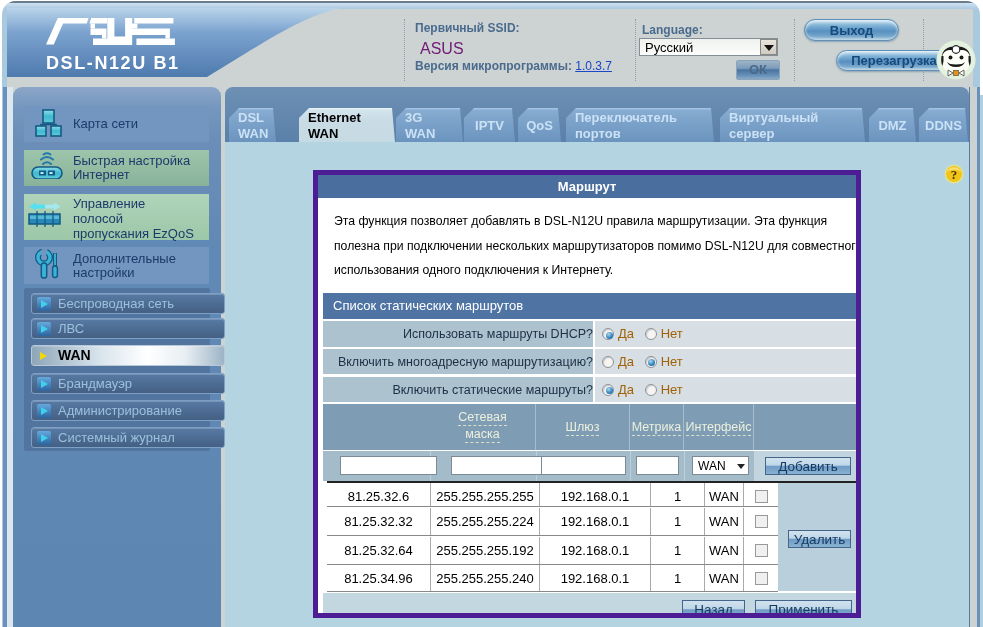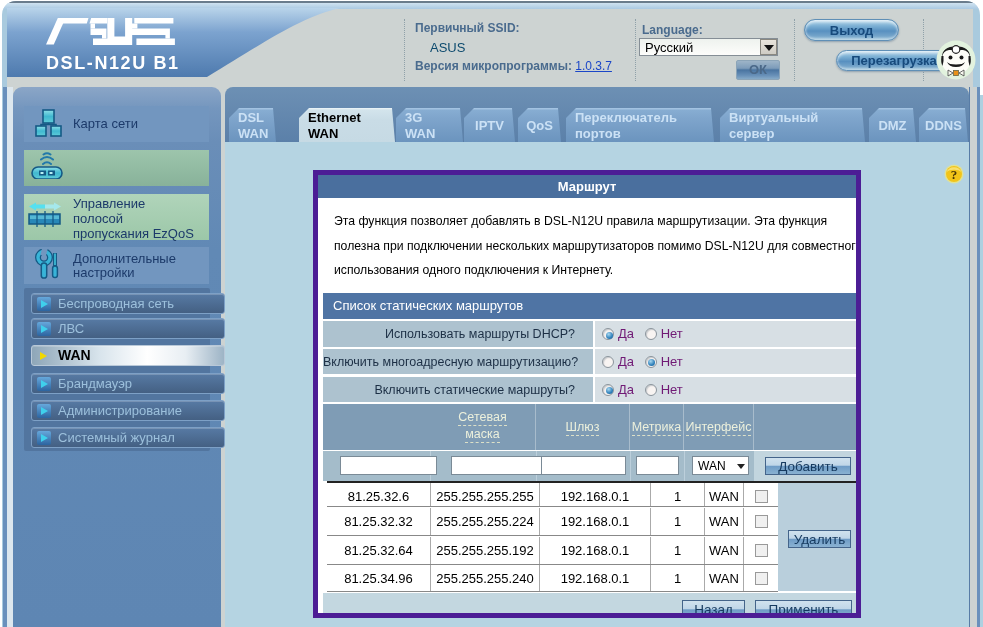--- a/index.html
+++ b/index.html
@@ -7,21 +7,21 @@
 #page{position:relative;width:983px;height:627px;overflow:hidden;background:#fff;}
 #frame{position:absolute;left:2px;top:1px;width:978px;height:626px;border-radius:14px 14px 0 0;overflow:hidden;background:#a9cade;}
 #topline{position:absolute;left:0;top:0;width:100%;height:2px;background:#6a7c8c;}
 #topband{position:absolute;left:1px;top:2px;width:976px;height:6px;background:linear-gradient(#cfe2f0,#aac9e2);}
 #inner{position:absolute;left:5px;top:7px;width:966px;height:619px;background:#cdd3d2;}
 
 #hdrblue{position:absolute;left:5px;top:7px;}
 
 .hsep{position:absolute;top:18px;height:62px;width:0;border-left:1px dotted #8fa0a8;}
 #ssidlbl{position:absolute;left:413px;top:20px;font-size:12px;font-weight:bold;color:#4a6b8e;}
-#ssidval{position:absolute;left:428px;top:39px;font-size:13px;color:#0c4a6e;}
+#ssidval{position:absolute;left:418px;top:39px;font-size:16px;color:#701a75;}
 #verlbl{position:absolute;left:413px;top:58px;font-size:12px;font-weight:bold;color:#4a6b8e;}
 #verlbl span{color:#1a46c8;font-weight:normal;text-decoration:underline;}
 #langlbl{position:absolute;left:640px;top:22px;font-size:12px;font-weight:bold;color:#4a6b8e;}
 #langsel{position:absolute;left:637px;top:37px;width:139px;height:18px;background:linear-gradient(#eef2ee,#fdfdfb);border:1px solid #858e96;}
 #langsel .txt{position:absolute;left:5px;top:1px;font-size:13px;color:#000;}
 #langsel .btn{position:absolute;right:0px;top:0px;width:17px;height:16px;background:linear-gradient(#e8e4dc,#cfccc4);border:1px solid #8a8880;}
 #langsel .btn:after{content:"";position:absolute;left:3px;top:5px;border:5px solid transparent;border-top:6px solid #111;}
 #okbtn{position:absolute;left:734px;top:59px;width:44px;height:20px;background:linear-gradient(#9db4c8 0%,#7d9cba 40%,#4a74a0 50%,#6890b8 80%,#86aac8 100%);border:1px solid #8ba4b8;border-radius:2px;color:#4a6888;font-size:13px;font-weight:bold;text-align:center;line-height:18px;}
 .pill{position:absolute;border-radius:11px;background:linear-gradient(#b6d6ea 0%,#7cb0d4 30%,#5890c0 55%,#74a4ca 80%,#a0c6dc 100%);border:1px solid #5f8fb6;box-shadow:inset 0 2px 3px rgba(255,255,255,.65), inset 0 -2px 2px rgba(255,255,255,.3), 0 1px 2px rgba(70,100,130,.45);color:#174a7c;font-size:13px;font-weight:bold;text-align:center;}
 #btnexit{left:802px;top:18px;width:95px;height:22px;line-height:21px;}
@@ -51,22 +51,22 @@
 .tabact{background:linear-gradient(#eef6f8 0,#d3e4ec 2px,#c9dce6 12px,#c6dae4 100%);}
 
 #content{position:absolute;left:223px;top:141px;width:744px;height:487px;background:#b5d4e2;}
 #panel{position:absolute;left:88px;top:28px;width:548px;height:448px;background:#fff;border:5px solid #4c1d95;overflow:hidden;}
 #ptitle{position:absolute;left:0;top:0;width:100%;height:23px;background:#4a6f9e;color:#fff;font-weight:bold;font-size:13px;text-align:center;line-height:23px;}
 #pdesc{position:absolute;left:16px;top:34px;width:560px;font-size:13px;color:#000;line-height:24.5px;white-space:nowrap;transform:scaleX(.94);transform-origin:0 0;}
 #stable{position:absolute;left:5px;top:115px;width:542px;height:333px;background:#fff;}
 #sbar{position:absolute;left:0;top:3px;width:100%;height:26px;background:#4f74a4;color:#fff;font-size:13px;line-height:26px;}
 #sbar span{margin-left:10px;}
 .rrow{position:absolute;left:0;width:100%;height:25.5px;}
-.rlab{position:absolute;left:0;top:0;width:270px;height:100%;background:#adc2cf;color:#1c2f45;font-size:12.5px;text-align:right;line-height:26px;padding-right:18px;white-space:nowrap;}
-.rval{position:absolute;left:272px;top:0;right:0;height:100%;background:#d7dfe4;font-size:13px;color:#701a75;line-height:25px;}
+.rlab{position:absolute;left:0;top:0;width:270px;height:100%;background:#adc2cf;color:#1c2f45;font-size:12.5px;text-align:right;line-height:26px;padding-right:0;white-space:nowrap;}
+.rval{position:absolute;left:272px;top:0;right:0;height:100%;background:#d7dfe4;font-size:13px;color:#a16207;line-height:25px;}
 .radio{display:inline-block;width:12px;height:12px;border-radius:50%;background:#f8f4f2;border:1px solid #8a949c;box-shadow:inset 1px 1px 1px rgba(130,140,150,.4);vertical-align:-2px;margin:0 4px 0 7px;position:relative;}
 .radio.on:after{content:"";position:absolute;left:2.5px;top:2.5px;width:7px;height:7px;border-radius:50%;background:radial-gradient(circle at 38% 32%,#a8d8f0,#2f80ba 60%,#155d92);}
 
 #thead{position:absolute;left:0;top:114px;width:100%;height:46px;background:#7f9cb5;}
 .th{position:absolute;top:0;height:100%;border-right:1px solid #a8bccc;}
 .th:last-child{border-right:none;}
 .thl{position:absolute;width:100%;top:5px;text-align:center;font-size:12.5px;color:#ecf0dc;line-height:17px;}
 .th1{top:15px;}
 .thl u{text-decoration:none;border-bottom:1px dashed #dce0c8;padding-bottom:1px;}
 
@@ -176,20 +176,21 @@
             </defs>
         <g stroke="#155a85" stroke-width="1.6" fill="url(#cg)">
           <rect x="8" y="1" width="11" height="13"></rect>
           <rect x="1" y="17" width="10" height="10"></rect>
           <rect x="16" y="17" width="10" height="10"></rect>
         </g>
         <path d="M13.5,14 L13.5,15.5 M6,17 L6,15.5 L21,15.5 L21,17" stroke="#155a85" stroke-width="1.6" fill="none"></path>
       </svg>
     </div>
     <div class="mitem" id="mi2">
+          <span class="txt" style="top:4px;">Быстрая настройка<br>Интернет</span>
       <svg width="32" height="28" viewBox="0 0 32 28" style="position:absolute;left:7px;top:1px;">
         <rect x="1" y="16" width="30" height="12" rx="6" fill="url(#cg)" stroke="#155a85" stroke-width="1.6"></rect>
         <rect x="8" y="19.5" width="7" height="5" fill="#155a85"></rect>
             <rect x="17" y="19.5" width="7" height="5" fill="#155a85"></rect>
         <rect x="9.5" y="21" width="3" height="2" fill="#b8f0f4"></rect>
             <rect x="18.5" y="21" width="3" height="2" fill="#b8f0f4"></rect>
         <path d="M12,13 Q16,9.5 20,13 M10,8.5 Q16,3.5 22,8.5 M12.5,3.5 Q16,1 19.5,3.5" stroke="#2279aa" stroke-width="2" fill="none" stroke-linecap="round"></path>
       </svg>
     </div>
     <div class="mitem" id="mi3">

